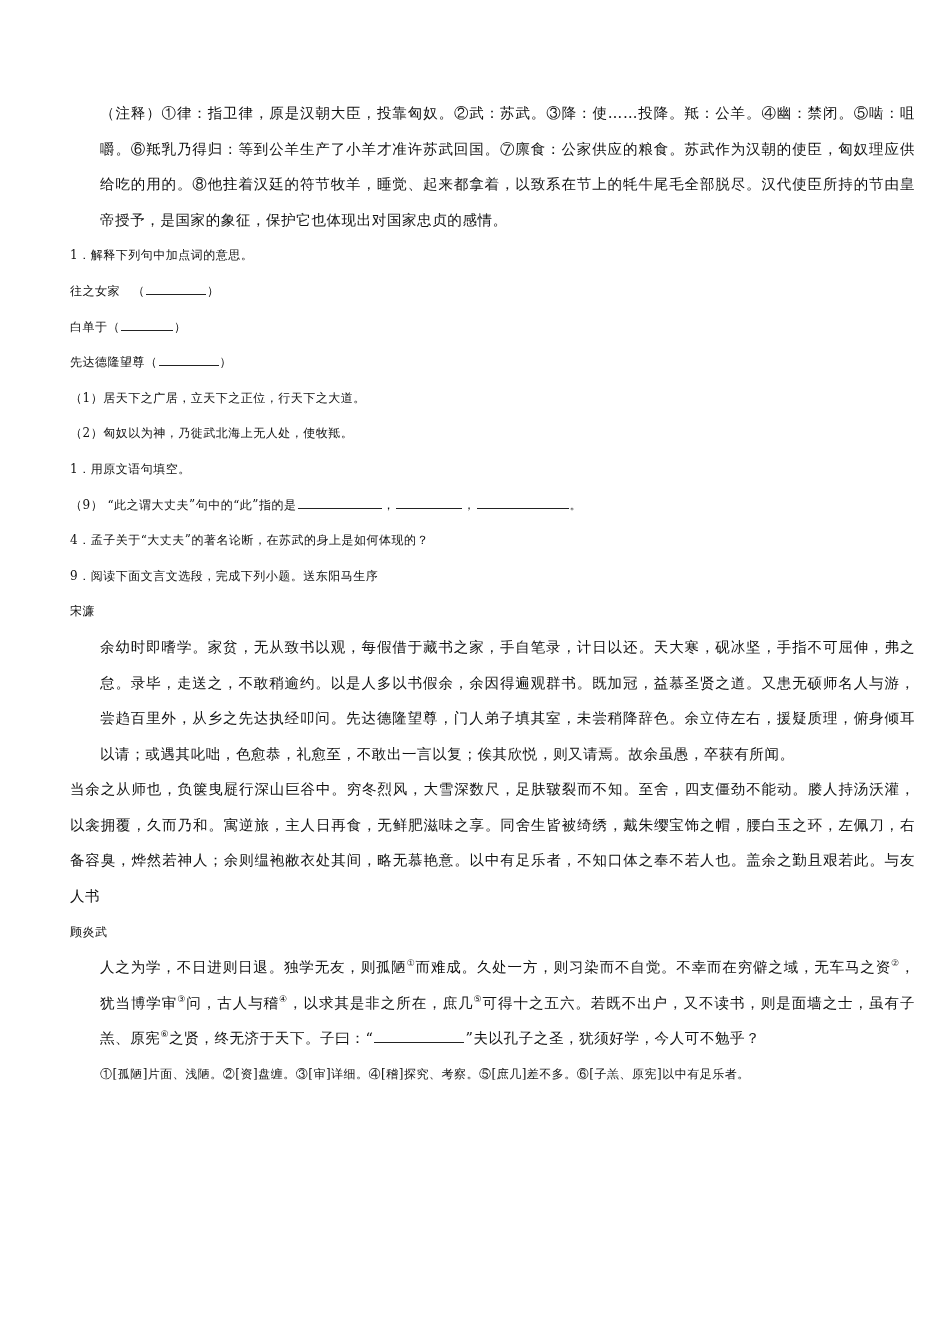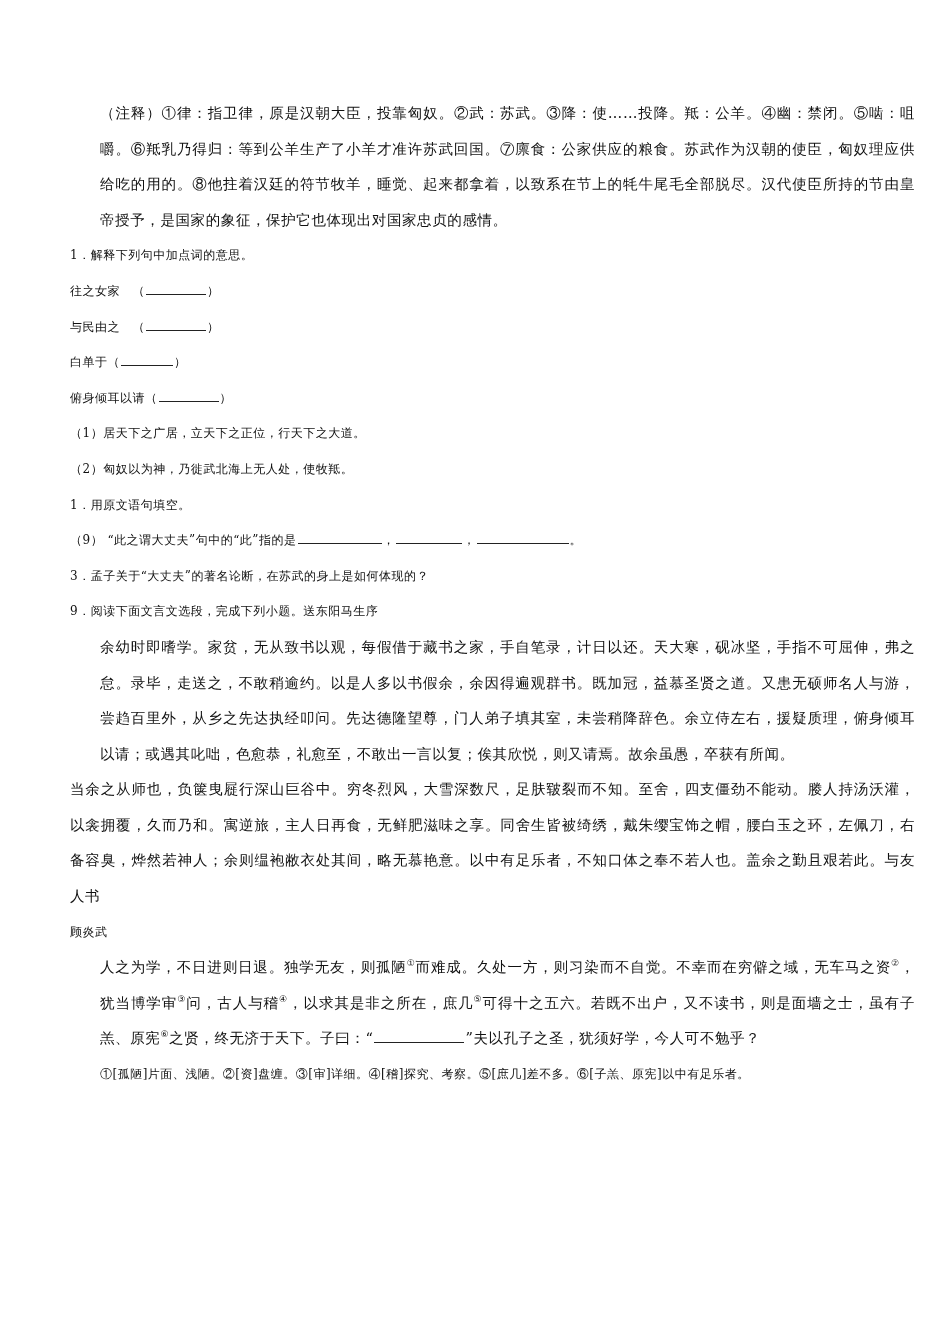--- a/index.html
+++ b/index.html
@@ -14,32 +14,32 @@
 </style>
 </head>
 <body>
 
 <div class="page">
 
   <div class="para indent">（注释）①律：指卫律，原是汉朝大臣，投靠匈奴。②武：苏武。③降：使……投降。羝：公羊。④幽：禁闭。⑤啮：咀嚼。⑥羝乳乃得归：等到公羊生产了小羊才准许苏武回国。⑦廪食：公家供应的粮食。苏武作为汉朝的使臣，匈奴理应供给吃的用的。⑧他拄着汉廷的符节牧羊，睡觉、起来都拿着，以致系在节上的牦牛尾毛全部脱尽。汉代使臣所持的节由皇帝授予，是国家的象征，保护它也体现出对国家忠贞的感情。</div>
 
   <div class="line">1．解释下列句中加点词的意思。</div>
   <div class="line"><span>往之女家　（</span><span class="blank" style="width:60px"></span><span>）</span></div>
-  <div class="line"><span>与民由之　（</span><span class="blank" style="width:60px"></span><span>）</span></div>
   <div class="line"><span>白单于（</span><span class="blank" style="width:52px"></span><span>）</span></div>
-  <div class="line"><span>俯身倾耳以请（</span><span class="blank" style="width:60px"></span><span>）</span></div>
+  <div class="line"><span>先达德隆望尊（</span><span class="blank" style="width:60px"></span><span>）</span></div>
 
   <div class="line">（1）居天下之广居，立天下之正位，行天下之大道。</div>
   <div class="line">（2）匈奴以为神，乃徙武北海上无人处，使牧羝。</div>
 
   <div class="line">1．用原文语句填空。</div>
   <div class="line"><span>（9） “此之谓大丈夫”句中的“此”指的是</span><span class="blank" style="width:84px"></span><span>，</span><span class="blank" style="width:66px"></span><span>，</span><span class="blank" style="width:92px"></span><span>。</span></div>
 
-  <div class="line">3．孟子关于“大丈夫”的著名论断，在苏武的身上是如何体现的？</div>
+  <div class="line">4．孟子关于“大丈夫”的著名论断，在苏武的身上是如何体现的？</div>
 
   <div class="line">9．阅读下面文言文选段，完成下列小题。送东阳马生序</div>
+  <div class="line">宋濂</div>
   <div class="para indent">余幼时即嗜学。家贫，无从致书以观，每假借于藏书之家，手自笔录，计日以还。天大寒，砚冰坚，手指不可屈伸，弗之怠。录毕，走送之，不敢稍逾约。以是人多以书假余，余因得遍观群书。既加冠，益慕圣贤之道。又患无硕师名人与游，尝趋百里外，从乡之先达执经叩问。先达德隆望尊，门人弟子填其室，未尝稍降辞色。余立侍左右，援疑质理，俯身倾耳以请；或遇其叱咄，色愈恭，礼愈至，不敢出一言以复；俟其欣悦，则又请焉。故余虽愚，卒获有所闻。</div>
   <div class="para">当余之从师也，负箧曳屣行深山巨谷中。穷冬烈风，大雪深数尺，足肤皲裂而不知。至舍，四支僵劲不能动。媵人持汤沃灌，以衾拥覆，久而乃和。寓逆旅，主人日再食，无鲜肥滋味之享。同舍生皆被绮绣，戴朱缨宝饰之帽，腰白玉之环，左佩刀，右备容臭，烨然若神人；余则缊袍敝衣处其间，略无慕艳意。以中有足乐者，不知口体之奉不若人也。盖余之勤且艰若此。与友人书</div>
   <div class="line">顾炎武</div>
   <div class="para indent"><span>人之为学，不日进则日退。独学无友，则孤陋</span><span class="sup">①</span><span>而难成。久处一方，则习染而不自觉。不幸而在穷僻之域，无车马之资</span><span class="sup">②</span><span>，犹当博学审</span><span class="sup">③</span><span>问，古人与稽</span><span class="sup">④</span><span>，以求其是非之所在，庶几</span><span class="sup">⑤</span><span>可得十之五六。若既不出户，又不读书，则是面墙之士，虽有子羔、原宪</span><span class="sup">⑥</span><span>之贤，终无济于天下。子曰：“</span><span class="blank" style="width:90px"></span><span>”夫以孔子之圣，犹须好学，今人可不勉乎？</span></div>
   <div class="line indent">①[孤陋]片面、浅陋。②[资]盘缠。③[审]详细。④[稽]探究、考察。⑤[庶几]差不多。⑥[子羔、原宪]以中有足乐者。</div>
 
 </div>
 
 </body></html>

